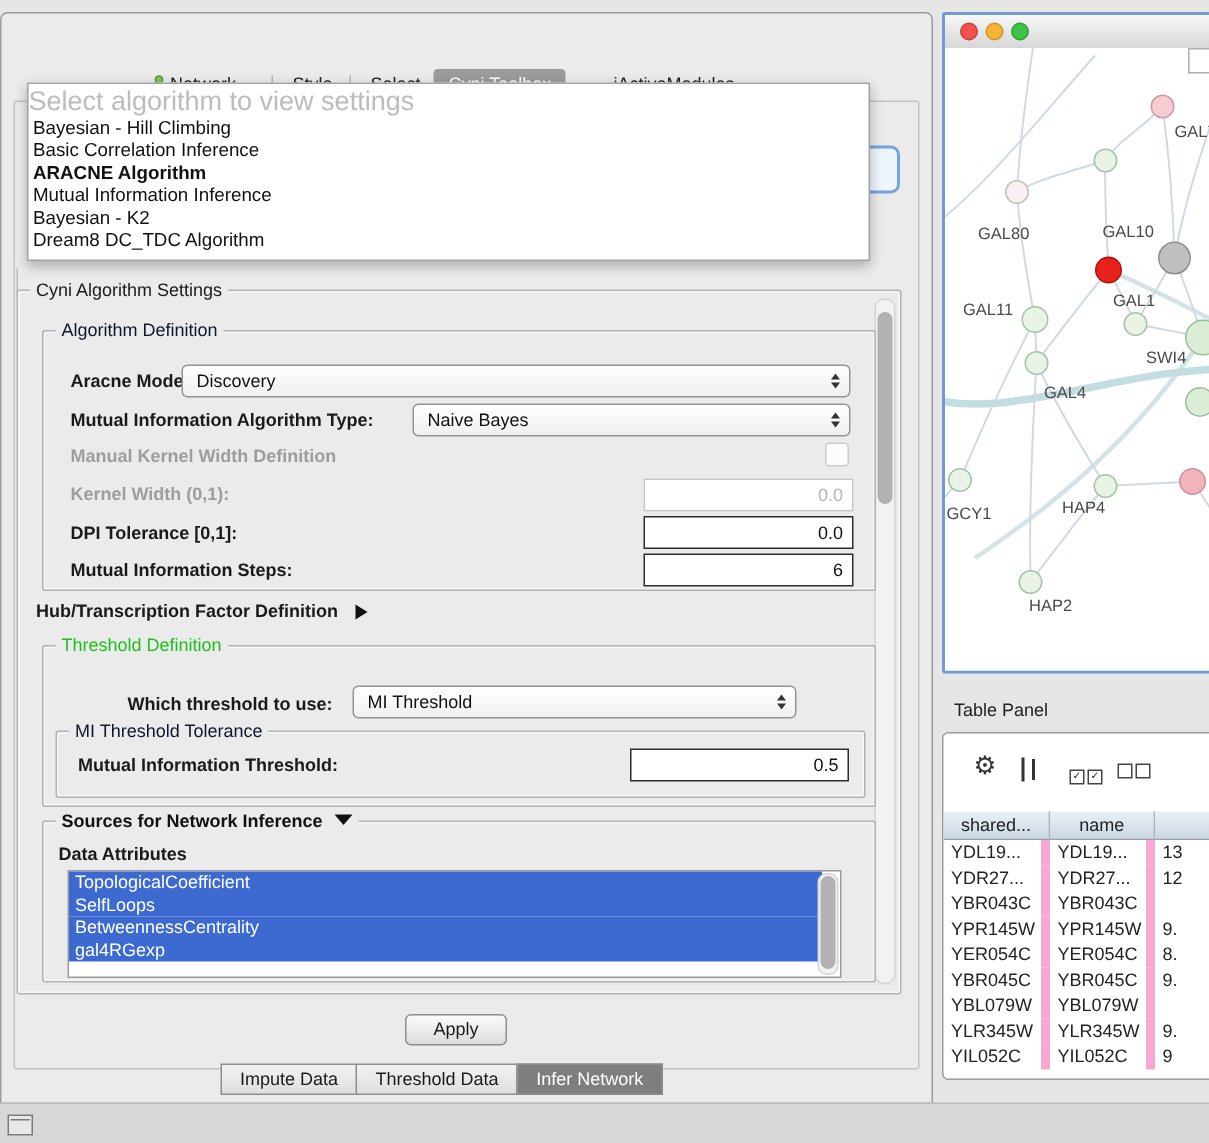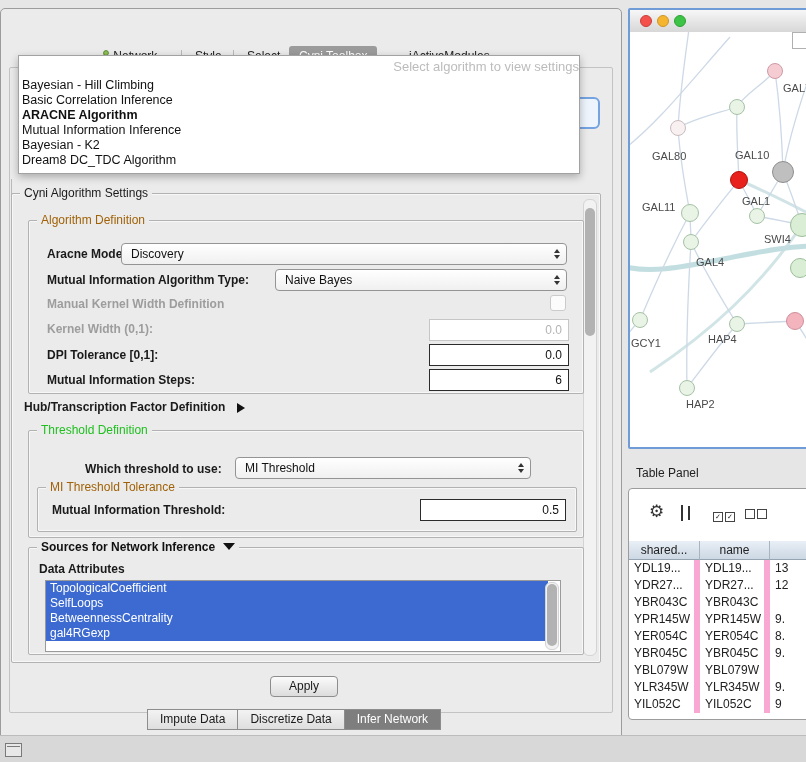--- a/index.html
+++ b/index.html
@@ -18,21 +18,21 @@
 
   .tab{top:37px;height:21px;line-height:21px;padding:0 10px;color:#222;}
   .tabsep{top:41px;width:1px;height:13px;background:#b9b9b9;}
   .tab-active{background:#9b9b9b;color:#fff;border-radius:3px;}
   #tab-content-border{left:8px;top:58px;width:602px;height:644px;border:1px solid #c3c3c3;border-radius:2px;}
   #group-stub{left:10px;top:170px;width:1px;height:20px;background:#b9b9b9;}
 
   
   .group{border:1px solid #b2b2b2;border-radius:2px;box-shadow:inset 0 0 0 1px #f7f7f7;}
   .legend{position:absolute;top:-8px;left:8px;background:#ebebeb;padding:0 4px;}
-  .legend.blue{color:#a16207;}
+  .legend.blue{color:#0f172a;}
   .legend.green{color:#1fbf1f;}
 
   
   .combo{background:linear-gradient(#ffffff,#f0f0f0);border:1px solid #949494;border-radius:4px;height:22px;display:flex;align-items:center;padding:0 6px 0 9px;box-sizing:border-box;}
   .combo .val{flex:1;color:#111;}
   .spin{display:flex;flex-direction:column;gap:2px;margin-left:6px;}
   .tri-up{width:0;height:0;border-left:3.5px solid transparent;border-right:3.5px solid transparent;border-bottom:4.5px solid #333;}
   .tri-dn{width:0;height:0;border-left:3.5px solid transparent;border-right:3.5px solid transparent;border-top:4.5px solid #333;}
 
   
@@ -48,21 +48,21 @@
   .sb-track{background:#f2f2f2;border:1px solid #d4d4d4;border-radius:6px;}
   .sb-thumb{position:absolute;left:1px;right:1px;background:#b2b2b2;border-radius:5px;}
 
   .btn{background:linear-gradient(#fbfbfb,#dcdcdc);border:1px solid #8d8d8d;border-radius:4px;text-align:center;height:19px;line-height:19px;}
   .btab{height:19px;line-height:19px;padding:0 12px;background:linear-gradient(#f3f3f3,#dedede);border:1px solid #8d8d8d;text-align:center;}
   .btab.mid{border-left:none;}
   .btab.active{background:#7e7e7e;color:#fff;}
 
   
   #algo-popup{left:18px;top:55px;width:560px;height:117px;background:#fff;border:1px solid #a2a2a2;box-shadow:0 3px 8px rgba(0,0,0,.28);z-index:50;}
-  #algo-placeholder{text-align:right;color:#bcbcbc;height:22px;line-height:22px;font-size:13px;}
+  #algo-placeholder{text-align:left;color:#bcbcbc;height:22px;line-height:22px;font-size:18px;}
   .algo-opt{height:15px;line-height:15px;padding-left:3px;font-size:12.5px;color:#111;}
   #focus-frag{left:548px;top:97px;width:48px;height:28px;border:2px solid #74a3e0;border-radius:6px;background:#eef4fc;z-index:10;}
 
   
   #net-window{left:628px;top:8px;width:200px;height:437px;background:#fff;border:2px solid #6f9bd6;border-radius:2px;}
   #net-titlebar{left:0;top:0;right:0;height:22px;background:linear-gradient(#f7f7f7,#d7d7d7);border-bottom:1px solid #aeaeae;}
   .light{top:5px;width:12px;height:12px;border-radius:50%;box-sizing:border-box;}
   #net-canvas{left:0;top:22px;right:0;bottom:0;overflow:hidden;background:#fff;}
   .node{border-radius:50%;box-sizing:border-box;}
   .node-label{font-size:11px;color:#4a4a4a;white-space:nowrap;}
@@ -188,21 +188,21 @@
           <span class="sb-thumb" style="top:1px;height:62px;"></span>
         </div>
       </div>
     </div>
   </div>
 
   <div class="abs btn" style="left:269px;top:667px;width:66px;">Apply</div>
 
   <div class="abs" style="left:146px;top:700px;display:flex;">
     <div class="btab">Impute Data</div>
-    <div class="btab mid">Discretize Data</div>
+    <div class="btab mid">Threshold Data</div>
     <div class="btab mid active">Infer Network</div>
   </div>
 </div>
 
 <div class="abs" id="focus-frag"></div>
 
 <div class="abs" id="algo-popup">
   <div id="algo-placeholder">Select algorithm to view settings</div>
   <div class="algo-opt">Bayesian - Hill Climbing</div>
   <div class="algo-opt">Basic Correlation Inference</div>

